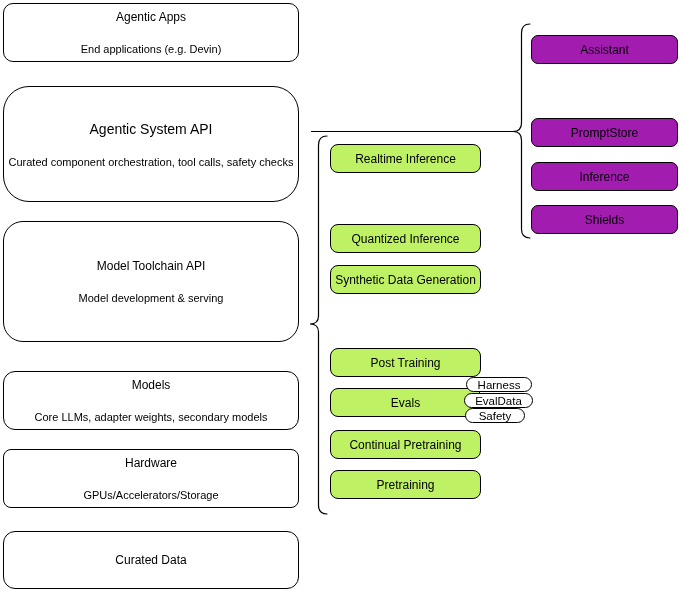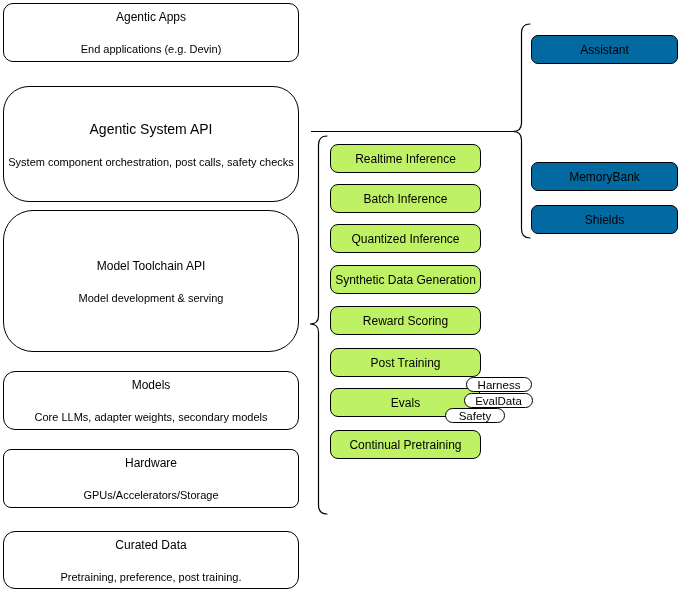--- a/index.html
+++ b/index.html
@@ -62,21 +62,21 @@
     white-space: nowrap;
   }
   
   .rbox {
     position: absolute;
     left: 531px;
     width: 147px;
     height: 29px;
     border: 1px solid #000000;
     border-radius: 7px;
-    background: #0369a1;
+    background: #a21caf;
     display: flex;
     align-items: center;
     justify-content: center;
     font-size: 12px;
     box-sizing: border-box;
     white-space: nowrap;
   }
   
   .pill {
     position: absolute;
@@ -114,53 +114,52 @@
     <path d="M 327 136 Q 318.5 136 318.5 145 L 318.5 316 Q 318.5 324 310 324 Q 318.5 324 318.5 332 L 318.5 505 Q 318.5 514 327 514" stroke="#000000" stroke-width="1.2" fill="none" stroke-linecap="round"></path>
   </svg>
 
   <div class="lbox" style="top:3px;height:59px;border-radius:10px">
     <div class="lbox-title">Agentic Apps</div>
     <div class="lbox-sub">End applications (e.g. Devin)</div>
   </div>
 
   <div class="lbox" style="top:86px;height:116px;border-radius:26px">
     <div class="lbox-title big">Agentic System API</div>
-    <div class="lbox-sub">System component orchestration, post calls, safety checks</div>
+    <div class="lbox-sub">Curated component orchestration, tool calls, safety checks</div>
   </div>
 
-  <div class="lbox" style="top:210px;height:142px;border-radius:30px">
+  <div class="lbox" style="top:221px;height:121px;border-radius:20px">
     <div class="lbox-title">Model Toolchain API</div>
     <div class="lbox-sub">Model development &amp; serving</div>
   </div>
 
   <div class="lbox" style="top:371px;height:59px;border-radius:12px">
     <div class="lbox-title">Models</div>
     <div class="lbox-sub">Core LLMs, adapter weights, secondary models</div>
   </div>
 
   <div class="lbox" style="top:449px;height:59px;border-radius:8px">
     <div class="lbox-title">Hardware</div>
     <div class="lbox-sub">GPUs/Accelerators/Storage</div>
   </div>
 
   <div class="lbox" style="top:531px;height:58px;border-radius:12px">
     <div class="lbox-title">Curated Data</div>
-    <div class="lbox-sub">Pretraining, preference, post training.</div>
   </div>
 
   <div class="mbox" style="top:144px">Realtime Inference</div>
-  <div class="mbox" style="top:184px">Batch Inference</div>
   <div class="mbox" style="top:224px">Quantized Inference</div>
   <div class="mbox" style="top:265px">Synthetic Data Generation</div>
-  <div class="mbox" style="top:306px">Reward Scoring</div>
   <div class="mbox" style="top:348px">Post Training</div>
   <div class="mbox" style="top:430px">Continual Pretraining</div>
   <div class="mbox" style="top:388px">Evals</div>
+  <div class="mbox" style="top:470px">Pretraining</div>
 
   <div class="pill" style="left:466px;top:377px;width:66px">Harness</div>
   <div class="pill" style="left:464px;top:393px;width:69px">EvalData</div>
-  <div class="pill" style="left:445px;top:408px;width:60px">Safety</div>
+  <div class="pill" style="left:465px;top:408px;width:60px">Safety</div>
 
   <div class="rbox" style="top:35px">Assistant</div>
-  <div class="rbox" style="top:162px">MemoryBank</div>
+  <div class="rbox" style="top:118px">PromptStore</div>
+  <div class="rbox" style="top:162px">Inference</div>
   <div class="rbox" style="top:205px">Shields</div>
 
 </div>
 
 </body></html>

